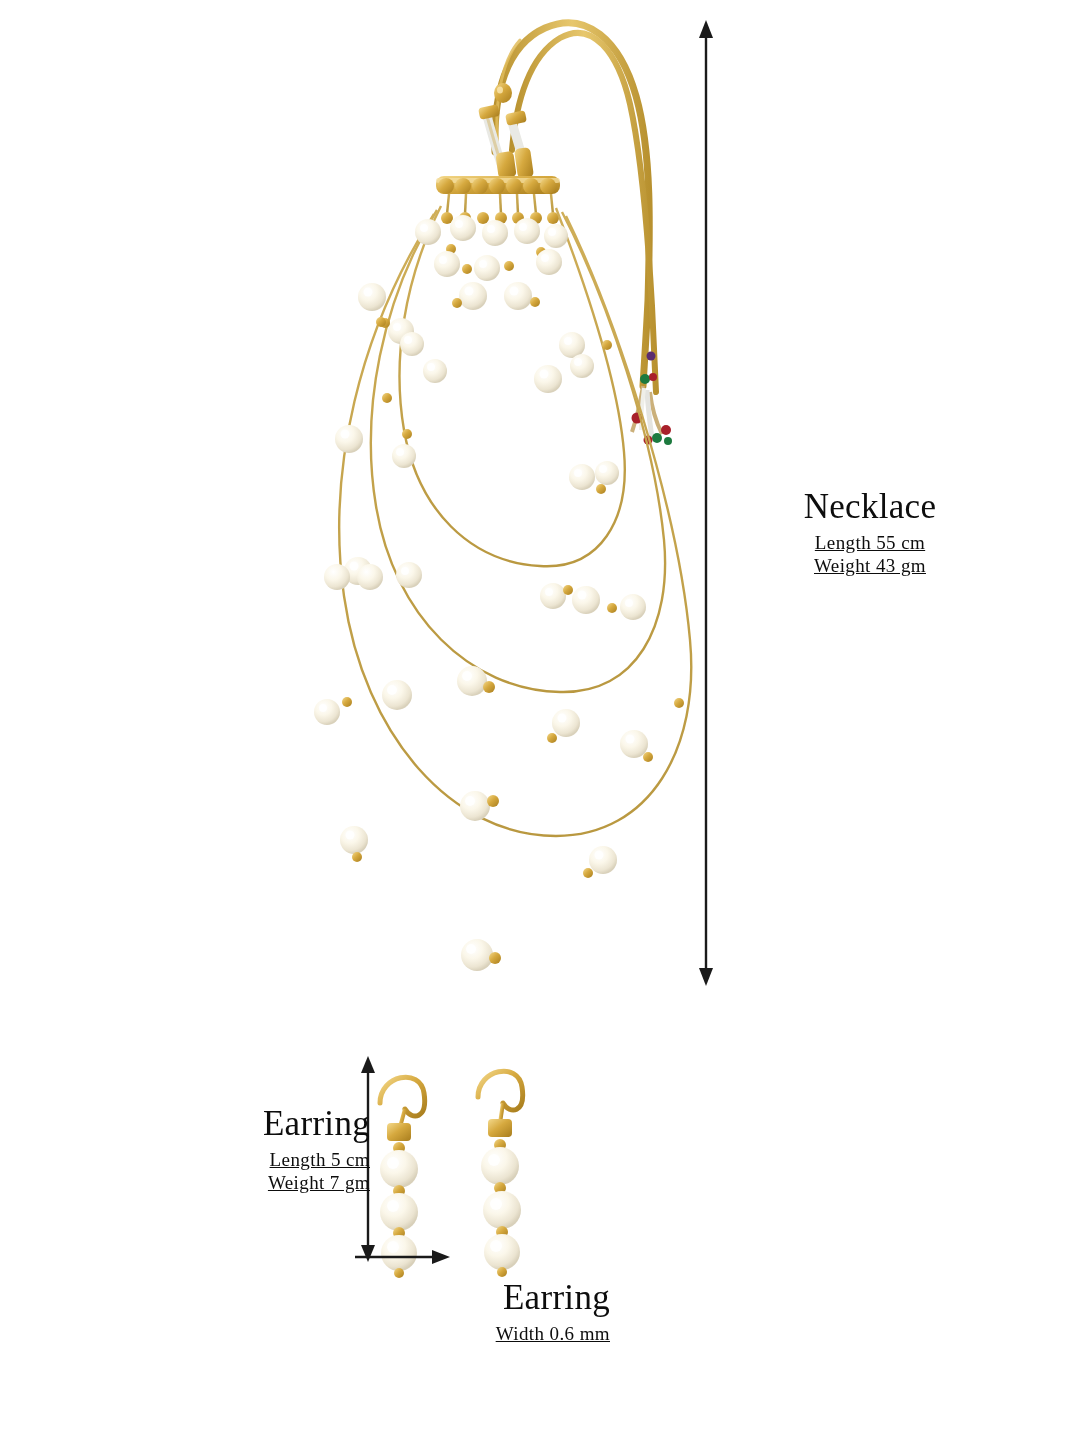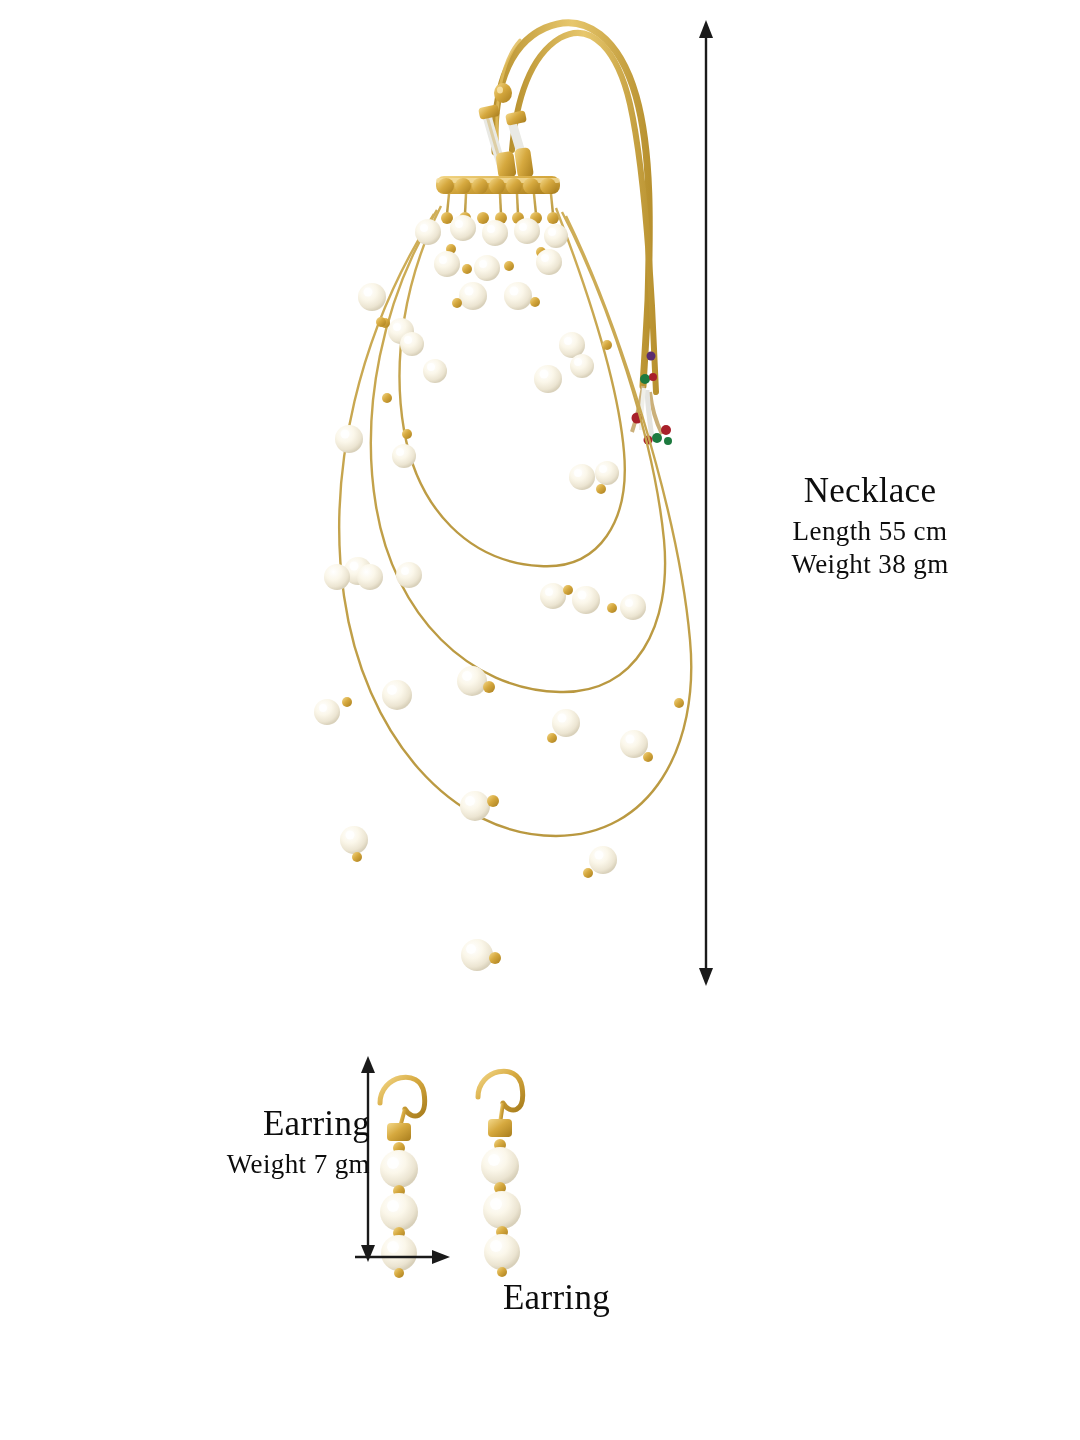--- a/index.html
+++ b/index.html
@@ -28,28 +28,29 @@
     line-height: 1.22;
     color: #0d0d0d;
   }
   .annot .heading {
     font-size: 35px;
     letter-spacing: 0.3px;
     margin-bottom: 2px;
     white-space: nowrap;
   }
   .annot .line {
-    font-size: 27px;
+    font-size: 19px;
     letter-spacing: 0.4px;
     white-space: nowrap;
+    text-decoration: underline;
   }
 
   #necklace-annotation {
     left: 700px;
-    top: 470px;
+    top: 486px;
     width: 340px;
     text-align: center;
   }
   #earring-annotation-left {
     left: 150px;
     top: 1103px;
     width: 220px;
   }
   #earring-annotation-bottom {
     left: 230px;
@@ -348,25 +349,27 @@
   </svg>
 
   <svg class="arrow-svg" id="earring-width-arrow" width="100" height="24" viewBox="0 0 100 24" aria-hidden="true">
     <line x1="3" y1="12" x2="86" y2="12" stroke="#1a1a1a" stroke-width="2.4"></line>
     <polygon points="98,12 80,5 80,19" fill="#1a1a1a"></polygon>
   </svg>
 
   <div class="annot" id="necklace-annotation">
     <div class="heading">Necklace</div>
     <div class="line">Length  55 cm</div>
-    <div class="line">Weight  38 gm</div>
+    <div class="line">Weight  43 gm</div>
   </div>
 
   <div class="annot" id="earring-annotation-left">
     <div class="heading">Earring</div>
+    <div class="line">Length  5 cm</div>
     <div class="line">Weight  7 gm</div>
   </div>
 
   <div class="annot" id="earring-annotation-bottom">
     <div class="heading">Earring</div>
+    <div class="line">Width  0.6 mm</div>
   </div>
 
 </div>
 
 </body></html>

